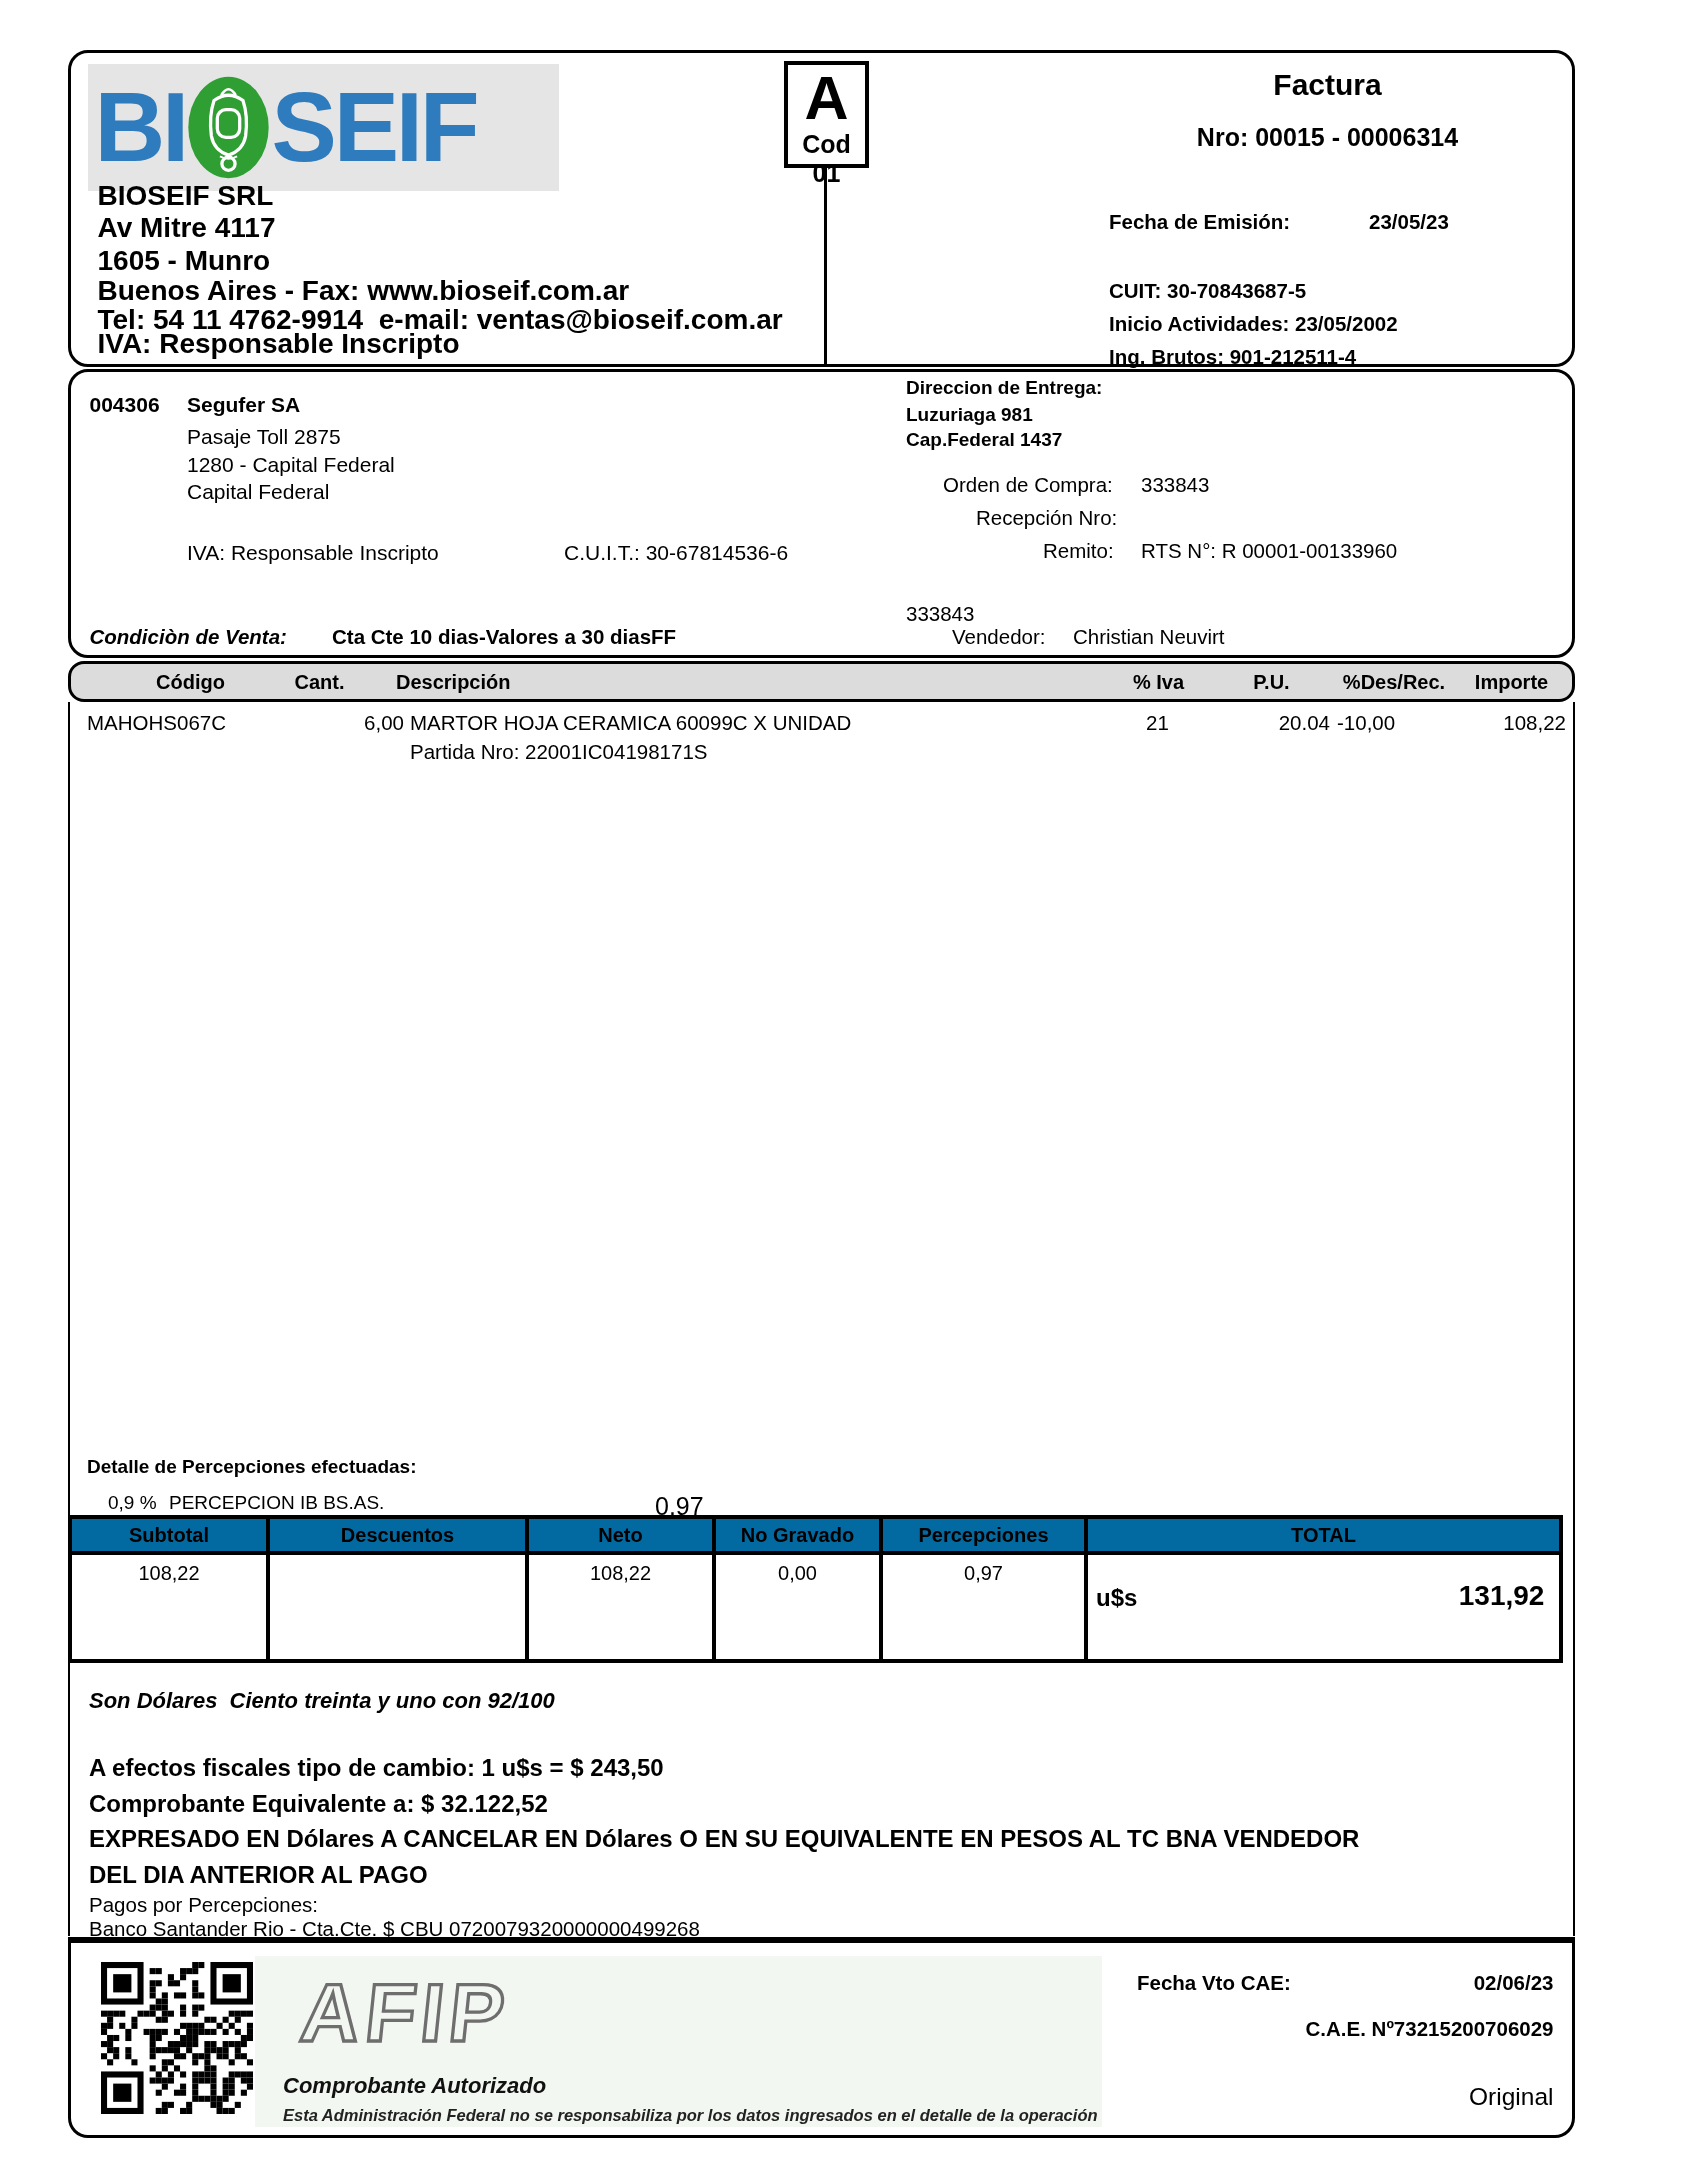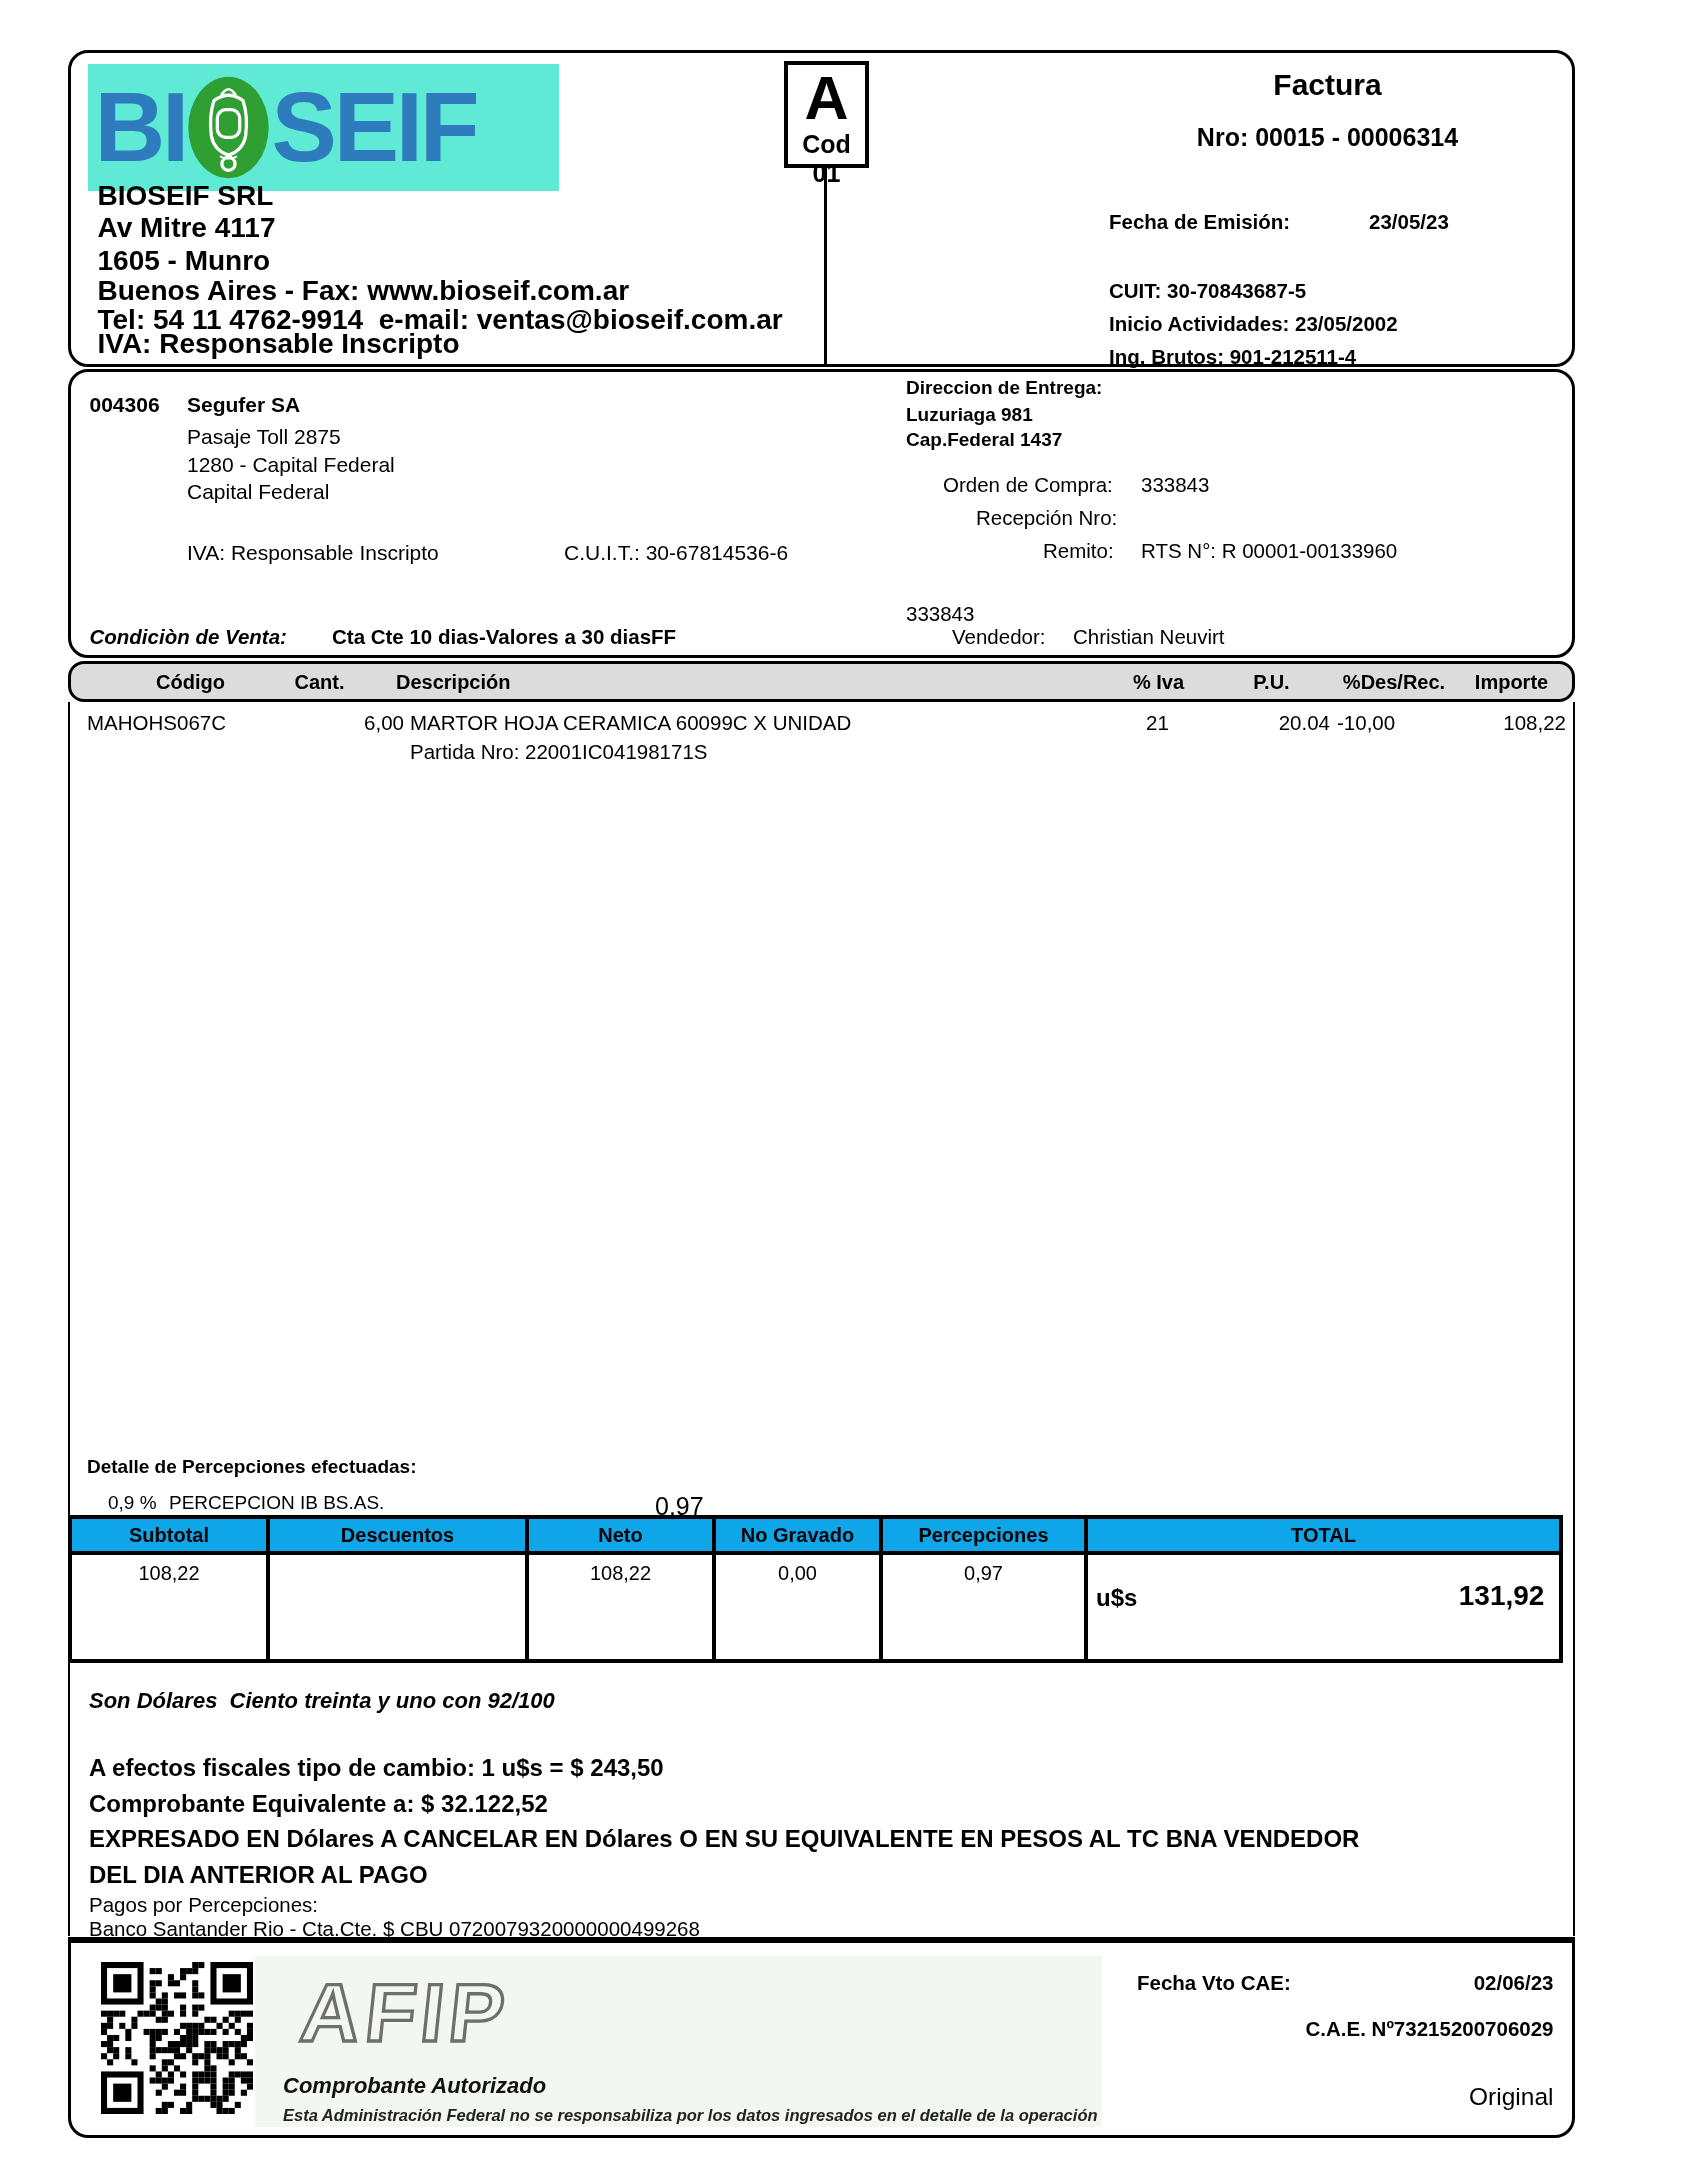--- a/index.html
+++ b/index.html
@@ -11,21 +11,21 @@
   .abs { position:absolute; }
   .b   { font-weight:bold; }
   .i   { font-style:italic; }
   .ctr { text-align:center; }
   .rgt { text-align:right; }
 
   
   #hbox { left:68px; top:50px; width:1507px; height:317px;
           border:3.3px solid #000; border-radius:20px; }
   .logo-strip { left:17px; top:10.6px; width:471px; height:127px;
-          background:#5eead4; display:flex; align-items:center; padding-left:6.6px; }
+          background:#e5e5e5; display:flex; align-items:center; padding-left:6.6px; }
   .logo-txt { font-size:98px; font-weight:bold; letter-spacing:-3.3px;
           color:var(--brand-blue,#2e7bbd); line-height:1; }
   .company-line { font-size:28px; font-weight:bold; left:26.5px; white-space:pre; }
 
   #letterbox { left:713px; top:8px; width:85px; height:107px; border:4px solid #000; }
   #letterbox .letter { font-size:61px; font-weight:bold; width:100%; text-align:center; margin-top:1.3px; line-height:1.05;}
   #letterbox .cod    { font-size:25px; font-weight:bold; width:100%; text-align:center; }
   #vline { left:753px; top:115px; width:3.3px; height:199px; background:#000; }
 
   .fact-col { left:992px; top:14.6px; width:529px; }
@@ -46,21 +46,21 @@
            background:#dcdcdc; border:3.3px solid #000; border-radius:16px; }
   .ih { font-size:20px; font-weight:bold; top:7.3px; }
   #ibody { left:68px; top:702px; width:1507px; height:1234px;
            border-left:2.6px solid #000; border-right:2.6px solid #000; }
   .it { font-size:20.5px; white-space:pre; }
 
   
   #totals { left:68px; top:1515px; width:1495px; height:148px; border:4px solid #000; display:flex; }
   .tcol { height:100%; position:relative; border-left:4px solid #000; }
   .tcol:first-child { border-left:none; }
-  .thead { height:36px; background:#0ea5e9; border-bottom:4px solid #000;
+  .thead { height:36px; background:#0369a1; border-bottom:4px solid #000;
            font-size:20px; font-weight:bold; display:flex; align-items:center; justify-content:center; }
   .tval  { font-size:20px; text-align:center; padding-top:6.6px; }
   .iva-val { display:flex; justify-content:space-between; padding:6.6px 12px 0 28px; font-size:20px; }
   .tot-cur { left:8px;  top:65px; font-size:24px; font-weight:bold; }
   .tot-amt { right:14.6px; top:61px; font-size:28px; font-weight:bold; }
 
   
   .words  { left:89px; top:1688px; font-size:22px; font-weight:bold; font-style:italic; white-space:pre; }
   .fisc   { left:89px; font-size:24px; font-weight:bold; white-space:pre; }
   .pay    { left:89px; font-size:20.5px; white-space:pre; }

